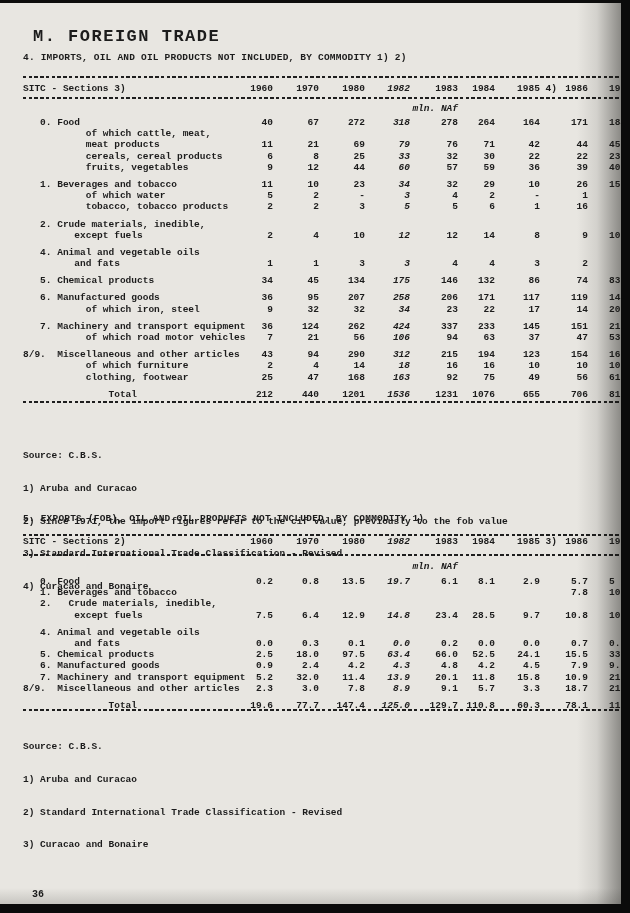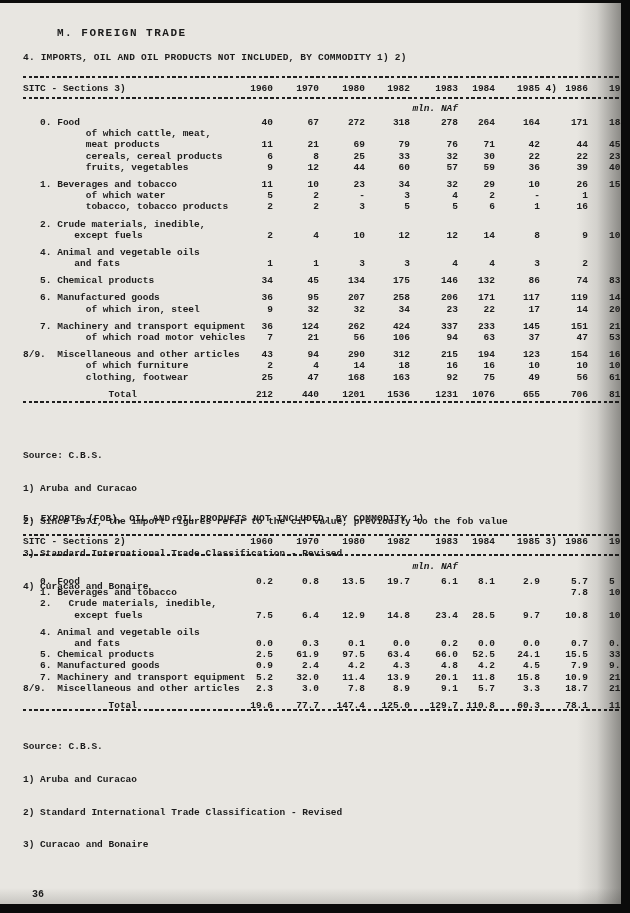--- a/index.html
+++ b/index.html
@@ -12,36 +12,36 @@
   }
   
   .scan-top{position:absolute;top:0;left:0;right:0;height:3px;background:#0d0d0d;z-index:6;}
   .scan-right{position:absolute;top:0;right:0;width:9px;height:100%;background:#0b0b0b;z-index:6;}
   .scan-right-shadow{position:absolute;top:0;right:9px;width:44px;height:100%;z-index:5;pointer-events:none;
     background:linear-gradient(90deg, rgba(25,25,22,0) 0%, rgba(25,25,22,0.10) 45%, rgba(25,25,22,0.45) 100%);}
   .scan-bottom{position:absolute;bottom:0;left:0;right:0;height:9px;background:#0b0b0b;z-index:6;}
   .scan-bottom-shadow{position:absolute;bottom:9px;left:0;right:0;height:16px;z-index:5;pointer-events:none;
     background:linear-gradient(180deg, rgba(25,25,22,0) 0%, rgba(25,25,22,0.16) 100%);}
 
-  .title{position:absolute;top:27px;left:33px;font-size:11px;letter-spacing:1.5px;white-space:pre;margin-left:24px;}
+  .title{position:absolute;top:27px;left:33px;font-size:17px;letter-spacing:1.5px;white-space:pre;}
 
   .caption{position:absolute;left:23px;letter-spacing:0.2px;white-space:pre;}
   .rule{position:absolute;left:23px;width:607px;height:2px;
     background:repeating-linear-gradient(90deg,#1e1e1e 0 3.5px,rgba(0,0,0,0) 3.5px 5.75px);}
   .unit-row{position:absolute;left:23px;width:435px;text-align:right;white-space:pre;font-style:italic;}
 
   .tbl{position:absolute;left:23px;width:607px;}
   .trow{display:flex;height:11.2px;line-height:11.2px;white-space:pre;}
   .spacer{height:6px;}
   .c-label{flex:none;width:207px;overflow:visible;white-space:pre;}
   .c-val{flex:none;text-align:right;white-space:pre;}
   .c-val:nth-of-type(2){width:43px;}
   .c-val:nth-of-type(3){width:46px;}
   .c-val:nth-of-type(4){width:46px;}
-  .c-val:nth-of-type(5){width:45px;}
+  .c-val:nth-of-type(5){width:45px;font-style:italic;}
   .c-val:nth-of-type(6){width:48px;}
   .c-val:nth-of-type(7){width:37px;}
   .c-val:nth-of-type(8){width:45px;}
   .c-val:nth-of-type(9){width:48px;}
   .c-cut{flex:none;width:40px;padding-left:21px;white-space:pre;overflow:visible;}
   .shift{transform:translateX(17px);}
 
   .notes{position:absolute;left:23px;white-space:pre;}
   .notes div{height:10.8px;line-height:10.8px;}
 
@@ -112,21 +112,21 @@
   <div class="unit-row" style="top:561px;">mln. NAf</div>
   <div class="tbl" style="top:576px;">
     <div>
         <div class="trow"><div class="c-label">   0. Food</div><div class="c-val">0.2</div><div class="c-val">0.8</div><div class="c-val">13.5</div><div class="c-val">19.7</div><div class="c-val">6.1</div><div class="c-val">8.1</div><div class="c-val">2.9</div><div class="c-val">5.7</div><div class="c-cut">5</div></div>
         <div class="trow"><div class="c-label">   1. Beverages and tobacco</div><div class="c-val"></div><div class="c-val"></div><div class="c-val"></div><div class="c-val"></div><div class="c-val"></div><div class="c-val"></div><div class="c-val"></div><div class="c-val">7.8</div><div class="c-cut">10.</div></div>
         <div class="trow"><div class="c-label">   2.   Crude materials, inedible,</div><div class="c-val"></div><div class="c-val"></div><div class="c-val"></div><div class="c-val"></div><div class="c-val"></div><div class="c-val"></div><div class="c-val"></div><div class="c-val"></div><div class="c-cut"></div></div>
         <div class="trow"><div class="c-label">         except fuels</div><div class="c-val">7.5</div><div class="c-val">6.4</div><div class="c-val">12.9</div><div class="c-val">14.8</div><div class="c-val">23.4</div><div class="c-val">28.5</div><div class="c-val">9.7</div><div class="c-val">10.8</div><div class="c-cut">10.</div></div>
         <div class="spacer"></div>
         <div class="trow"><div class="c-label">   4. Animal and vegetable oils</div><div class="c-val"></div><div class="c-val"></div><div class="c-val"></div><div class="c-val"></div><div class="c-val"></div><div class="c-val"></div><div class="c-val"></div><div class="c-val"></div><div class="c-cut"></div></div>
         <div class="trow"><div class="c-label">         and fats</div><div class="c-val">0.0</div><div class="c-val">0.3</div><div class="c-val">0.1</div><div class="c-val">0.0</div><div class="c-val">0.2</div><div class="c-val">0.0</div><div class="c-val">0.0</div><div class="c-val">0.7</div><div class="c-cut">0.</div></div>
-        <div class="trow"><div class="c-label">   5. Chemical products</div><div class="c-val">2.5</div><div class="c-val">61.9</div><div class="c-val">97.5</div><div class="c-val">63.4</div><div class="c-val">66.0</div><div class="c-val">52.5</div><div class="c-val">24.1</div><div class="c-val">15.5</div><div class="c-cut">33.</div></div>
+        <div class="trow"><div class="c-label">   5. Chemical products</div><div class="c-val">2.5</div><div class="c-val">18.0</div><div class="c-val">97.5</div><div class="c-val">63.4</div><div class="c-val">66.0</div><div class="c-val">52.5</div><div class="c-val">24.1</div><div class="c-val">15.5</div><div class="c-cut">33.</div></div>
         <div class="trow"><div class="c-label">   6. Manufactured goods</div><div class="c-val">0.9</div><div class="c-val">2.4</div><div class="c-val">4.2</div><div class="c-val">4.3</div><div class="c-val">4.8</div><div class="c-val">4.2</div><div class="c-val">4.5</div><div class="c-val">7.9</div><div class="c-cut">9.</div></div>
         <div class="trow"><div class="c-label">   7. Machinery and transport equipment</div><div class="c-val">5.2</div><div class="c-val">32.0</div><div class="c-val">11.4</div><div class="c-val">13.9</div><div class="c-val">20.1</div><div class="c-val">11.8</div><div class="c-val">15.8</div><div class="c-val">10.9</div><div class="c-cut">21</div></div>
         <div class="trow"><div class="c-label">8/9.  Miscellaneous and other articles</div><div class="c-val">2.3</div><div class="c-val">3.0</div><div class="c-val">7.8</div><div class="c-val">8.9</div><div class="c-val">9.1</div><div class="c-val">5.7</div><div class="c-val">3.3</div><div class="c-val">18.7</div><div class="c-cut">21</div></div>
         <div class="spacer"></div>
         <div class="trow"><div class="c-label">               Total</div><div class="c-val">19.6</div><div class="c-val">77.7</div><div class="c-val">147.4</div><div class="c-val">125.0</div><div class="c-val">129.7</div><div class="c-val">110.8</div><div class="c-val">60.3</div><div class="c-val">78.1</div><div class="c-cut">112</div></div>
       </div>
   </div>
   <div class="rule" style="top:709px;"></div>
   <div class="notes" style="top:720px;">
     <div>Source: C.B.S.</div>

